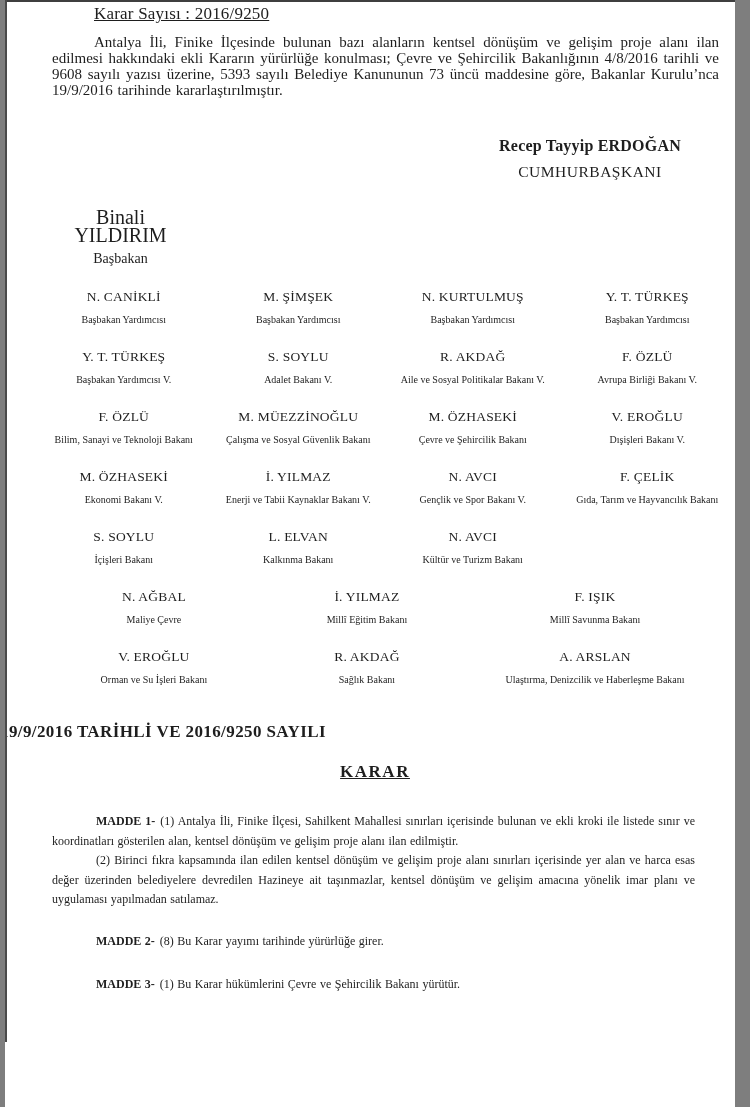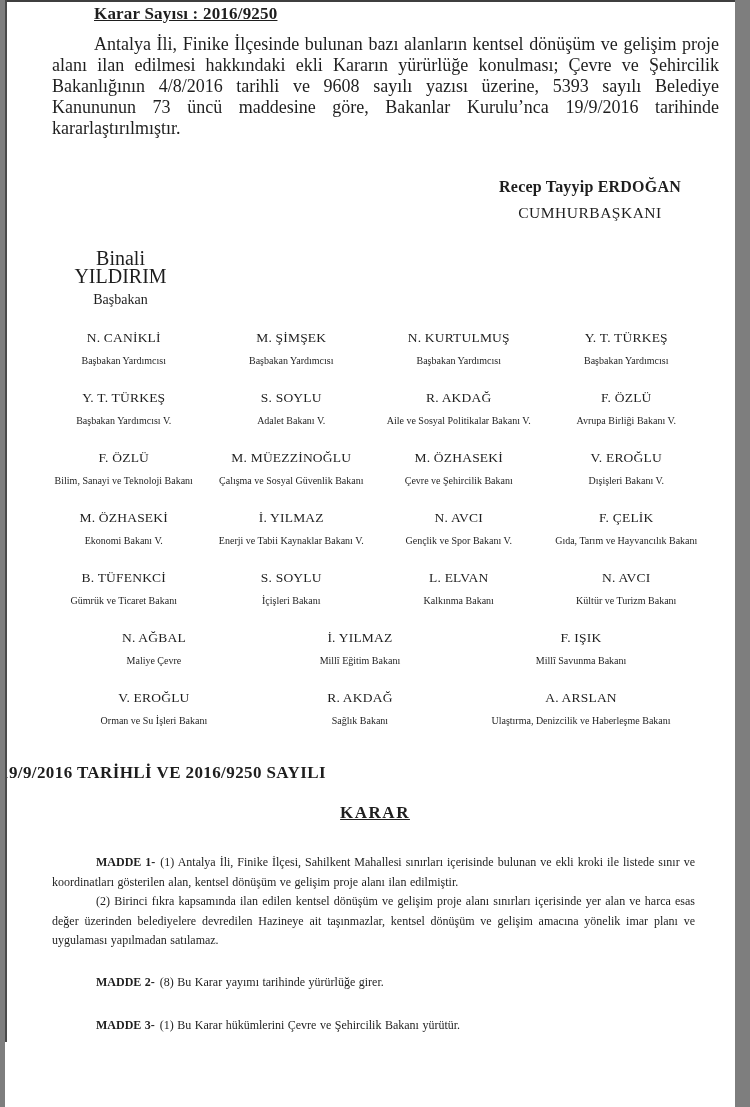--- a/index.html
+++ b/index.html
@@ -7,37 +7,37 @@
     width:750px;height:1107px;position:relative;overflow:hidden;
     background:#ffffff;color:#1e1e1e;
     font-family:"Liberation Serif","DejaVu Serif",serif;
   }
   .gutter-left{position:absolute;left:0;top:0;width:5px;height:1107px;background:#7e7e7e;}
   .gutter-right{position:absolute;right:0;top:0;width:15px;height:1107px;background:#7e7e7e;}
   .scan-top{position:absolute;left:5px;top:0;width:730px;height:2px;background:#3f3f3f;}
   .scan-left{position:absolute;left:5px;top:0;width:2px;height:1042px;background:#4a4a4a;}
 
   .decree-no{
-    margin:4px 16px 0 94px;font-size:17px;font-weight:bold;line-height:20px;
+    margin:4px 16px 0 94px;font-size:17px;font-weight:normal;line-height:20px;
     text-decoration:underline;letter-spacing:.2px;
   }
   .intro{
-    margin:10px 31px 0 52px;font-size:18px;line-height:21px;
+    margin:10px 31px 0 52px;font-size:15px;line-height:16px;
     text-align:justify;text-indent:42px;word-spacing:1px;
   }
   .president{margin:38px 0 0 440px;width:300px;text-align:center;}
   .president .p-name{font-size:16px;font-weight:bold;line-height:20px;margin-bottom:6px;letter-spacing:.2px;}
   .president .p-title{font-size:15.5px;line-height:20px;letter-spacing:.5px;}
 
   .pm{margin:26px 0 0 48px;width:145px;text-align:center;}
   .pm .p-name{font-size:20px;line-height:18px;margin-bottom:6px;}
   .pm .p-title{font-size:14px;line-height:18px;}
 
   .cabinet{margin:20px 40px 0 40px;}
-  .cab-row{display:flex;margin-bottom:20px;}
+  .cab-row{display:flex;margin-bottom:20px;gap:7px;}
   .cab-cell{text-align:center;flex-shrink:0;}
   .row4 .cab-cell{width:25%;}
   .row3 .cell-a{width:34%;}
   .row3 .cell-b{width:27.5%;}
   .row3 .cell-c{width:38.5%;}
   .cab-name{font-size:13.5px;line-height:18px;margin-bottom:5px;white-space:nowrap;letter-spacing:.2px;}
   .cab-title{font-size:10px;line-height:17px;white-space:nowrap;}
 
   .annex-head{margin:32px 0 0 0;font-weight:bold;font-size:17px;line-height:24px;letter-spacing:.4px;}
   .karar-title{margin:18px 0 0 0;text-align:center;font-weight:bold;font-size:17px;line-height:20px;letter-spacing:1.5px;text-decoration:underline;}
@@ -148,24 +148,20 @@
         <div class="cab-title">Gençlik ve Spor Bakanı V.</div>
       </div>
       <div class="cab-cell">
         <div class="cab-name">F. ÇELİK</div>
         <div class="cab-title">Gıda, Tarım ve Hayvancılık Bakanı</div>
       </div>
     </div>
 
     <div class="cab-row row4">
       <div class="cab-cell">
-        <div class="cab-name">B. TÜFENKCİ</div>
-        <div class="cab-title">Gümrük ve Ticaret Bakanı</div>
-      </div>
-      <div class="cab-cell">
         <div class="cab-name">S. SOYLU</div>
         <div class="cab-title">İçişleri Bakanı</div>
       </div>
       <div class="cab-cell">
         <div class="cab-name">L. ELVAN</div>
         <div class="cab-title">Kalkınma Bakanı</div>
       </div>
       <div class="cab-cell">
         <div class="cab-name">N. AVCI</div>
         <div class="cab-title">Kültür ve Turizm Bakanı</div>

